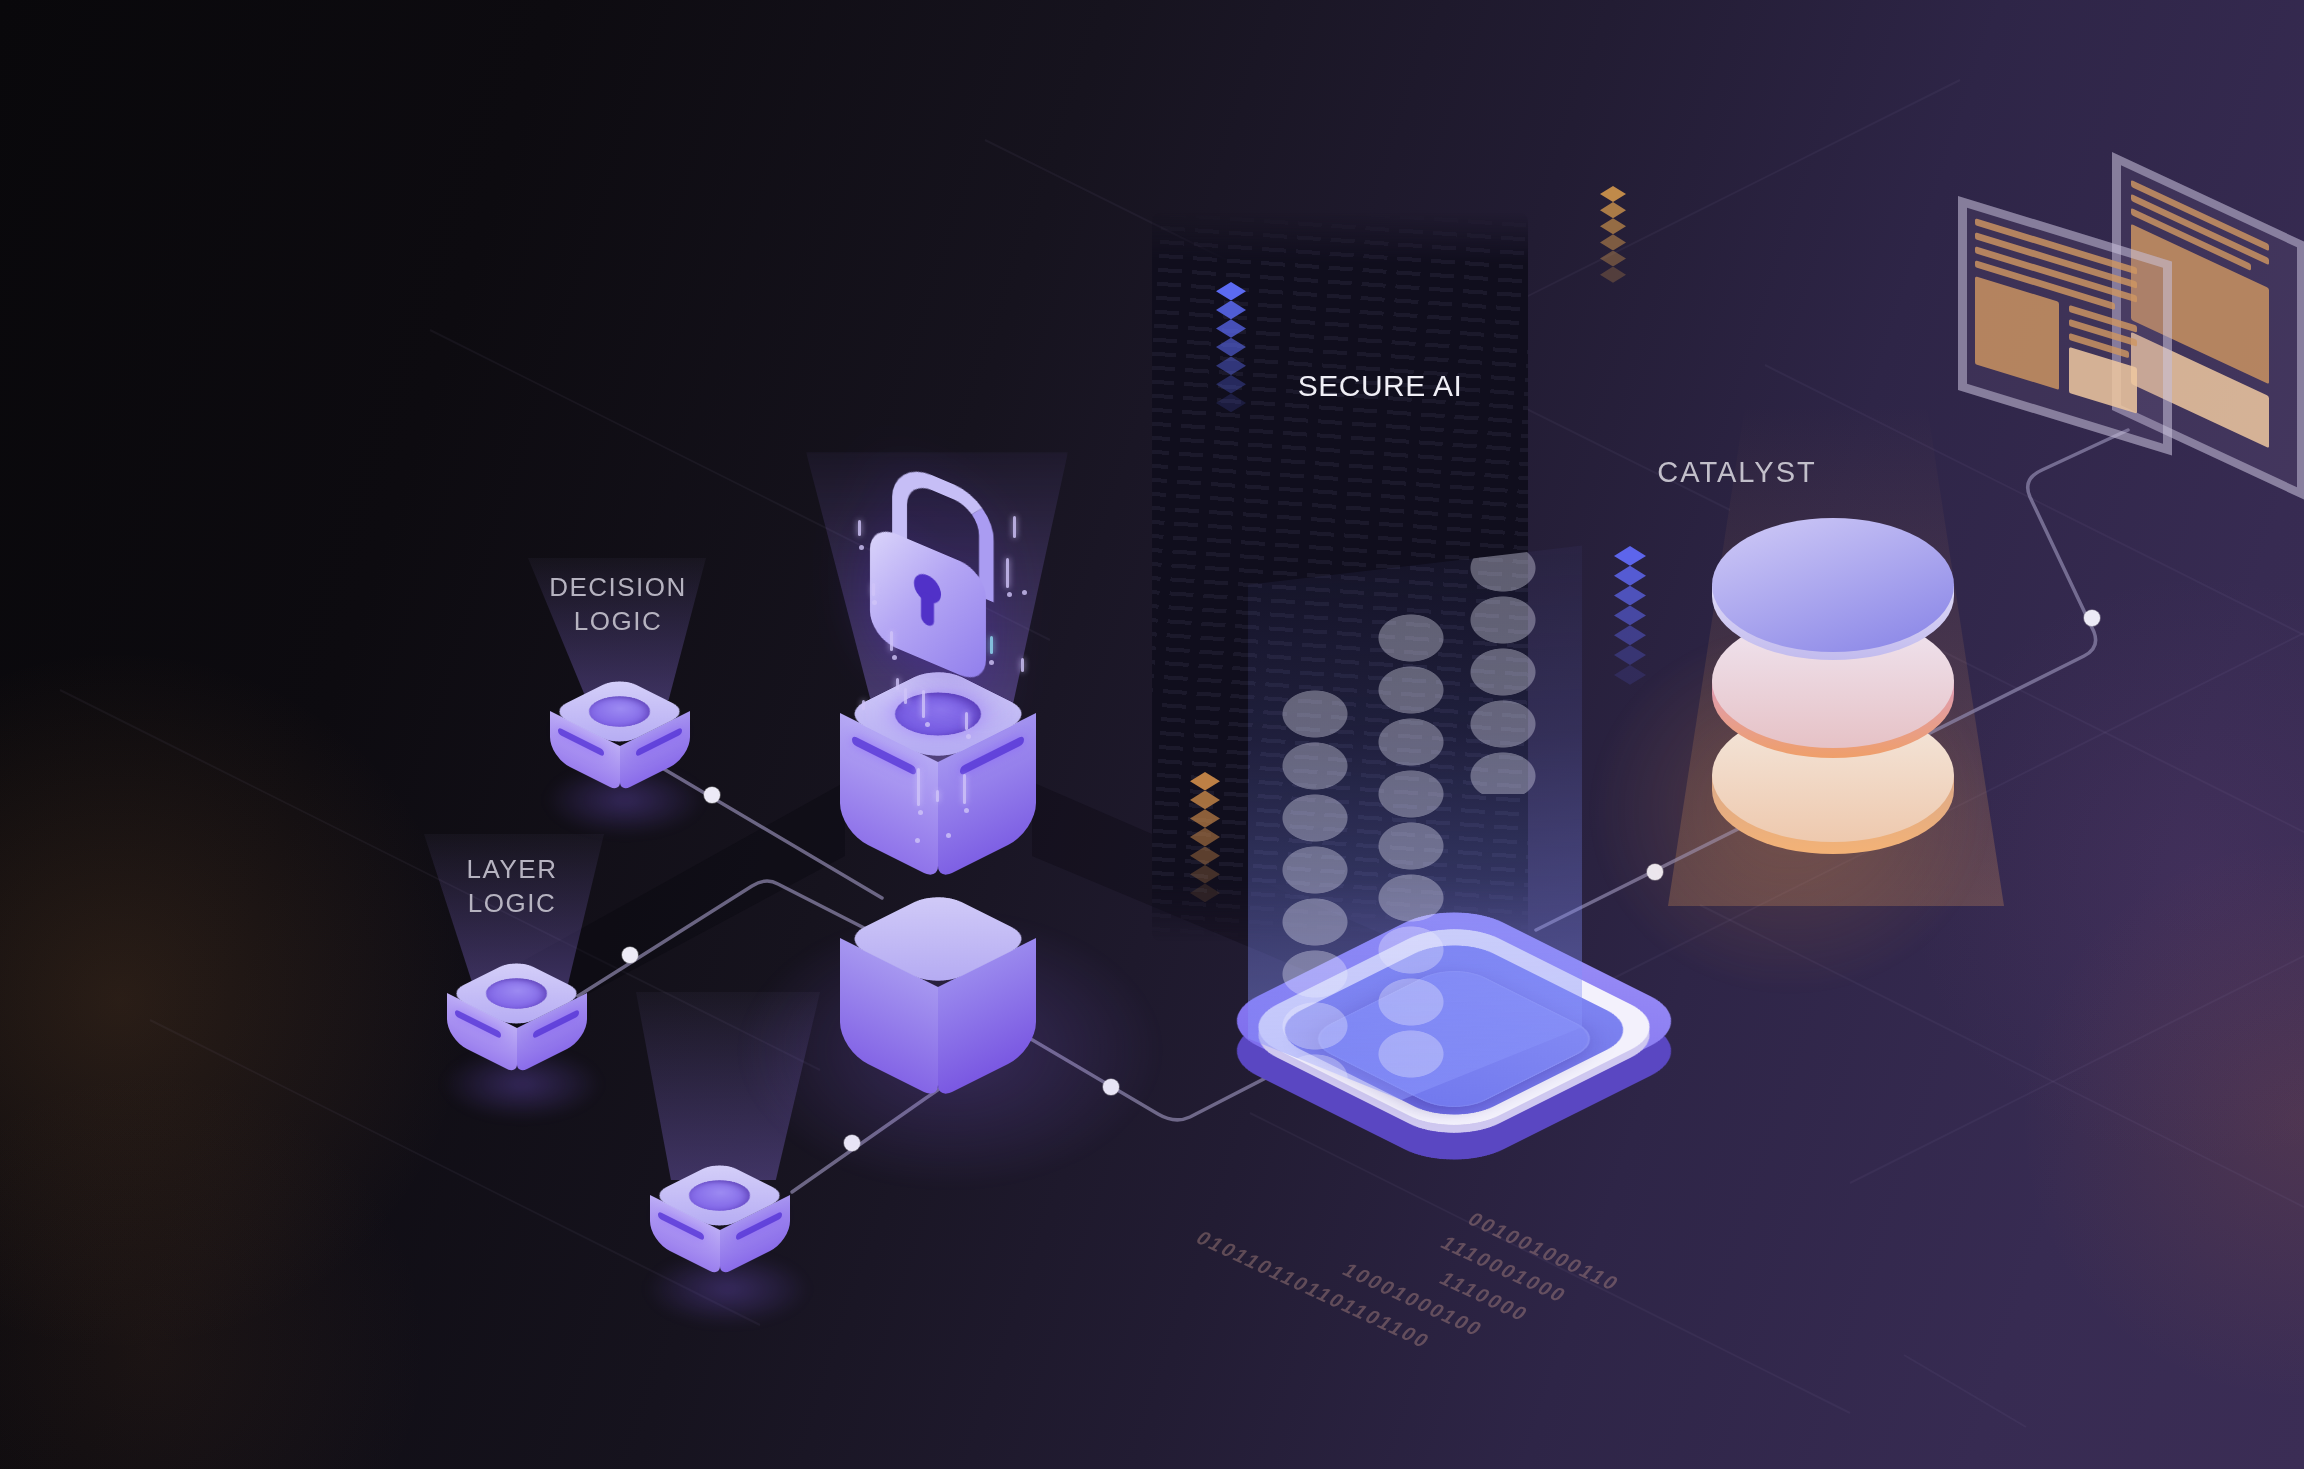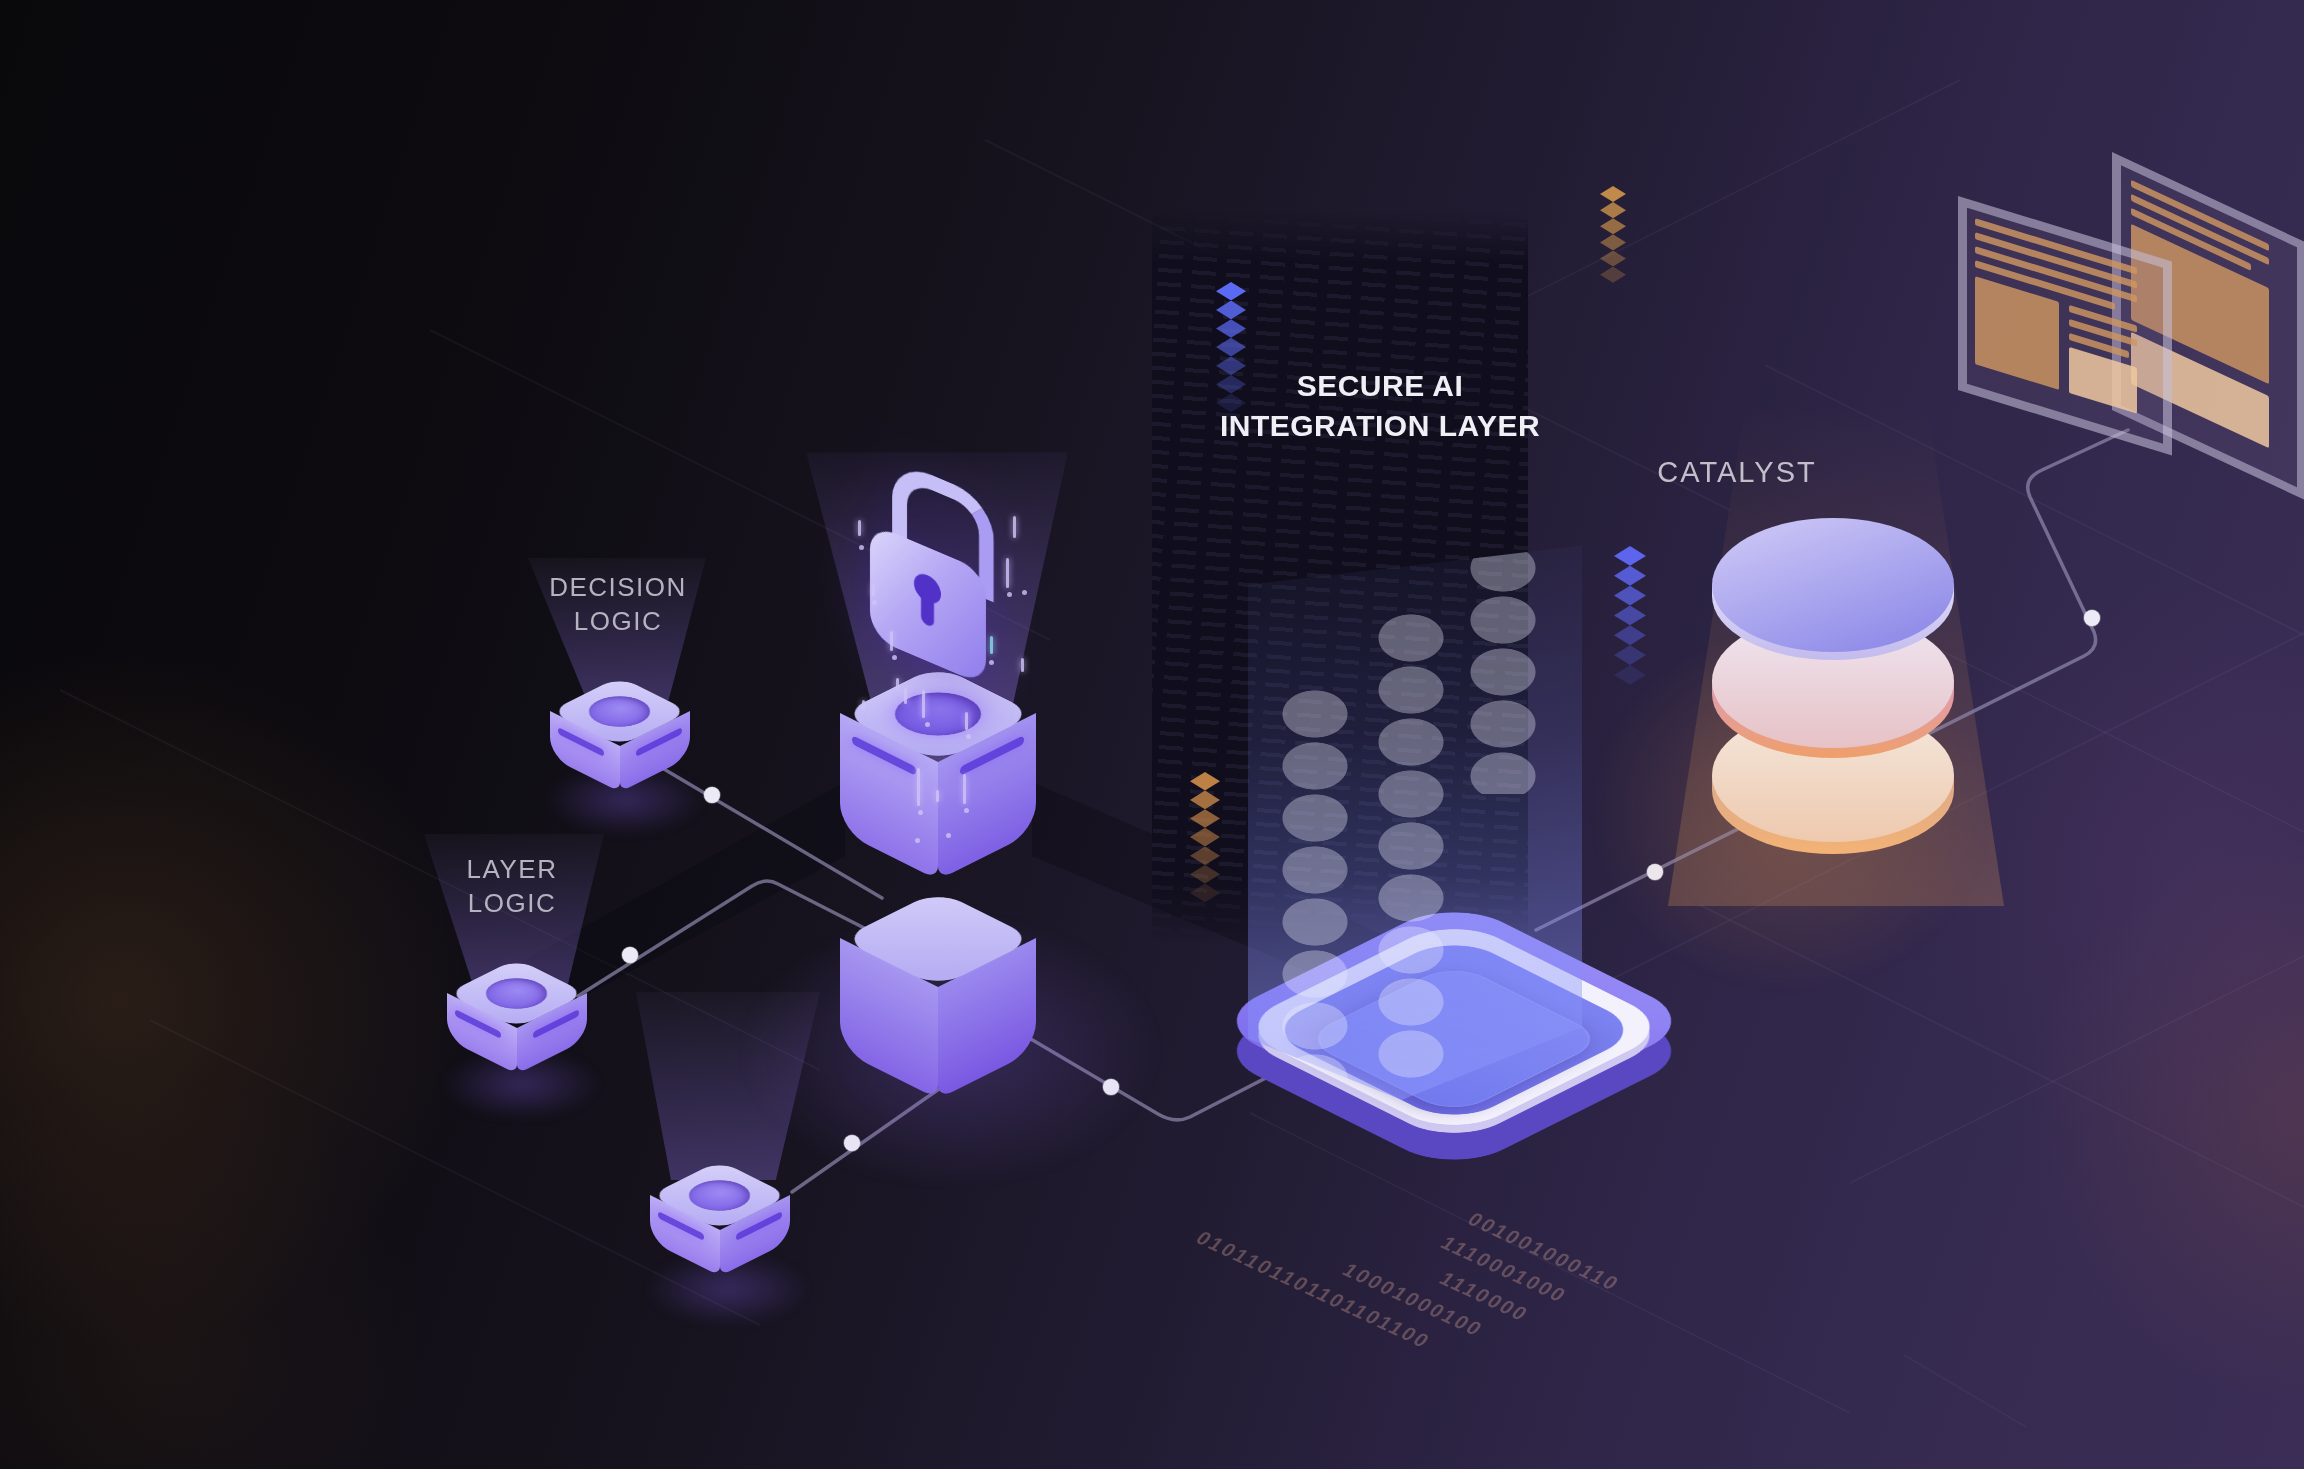--- a/index.html
+++ b/index.html
@@ -71,21 +71,21 @@
 
   
   .browser{position:absolute;transform-origin:top left;border:9px solid rgba(208,202,226,.5);background:rgba(128,110,156,.16);}
   .bw-bar,.bw-block{position:absolute;background:rgba(206,150,98,.82);}
   .bw-bar{height:7px;border-radius:2px;}
   .bw-block{border-radius:2px;}
 
   
   #mcp-title-block{left:1170px;top:346px;width:420px;text-align:center;color:#fff;}
   #mcp-title{font-size:60px;font-weight:bold;letter-spacing:1px;}
-  .mcp-sub{font-size:30px;font-weight:700;color:#f0eff6;line-height:40px;letter-spacing:.5px;}
+  .mcp-sub{font-size:30px;font-weight:400;color:#f0eff6;line-height:40px;letter-spacing:.5px;}
   #mcp-sub-wrap{margin-top:20px;}
   .node-label{position:absolute;width:300px;text-align:center;color:#b6b3c0;font-size:26px;line-height:34px;letter-spacing:1.5px;}
   #catalyst-label{position:absolute;width:300px;text-align:center;color:#c2bfca;font-size:29px;letter-spacing:2px;}
   #binary-block{left:1266px;top:1104px;width:400px;transform:rotate(25deg) skewX(-15deg);transform-origin:left top;
     text-align:right;font-weight:bold;font-size:20px;line-height:33px;letter-spacing:2.5px;color:rgba(198,152,142,.38);}
   #binary-block div:nth-child(2){margin-right:34px;}
   #binary-block div:nth-child(3){margin-right:52px;}
   #binary-block div:nth-child(4){margin-right:78px;}
   #binary-block div:nth-child(5){margin-right:112px;}
 
@@ -258,21 +258,20 @@
     <div class="bw-block" style="left:8px;top:66px;width:84px;height:88px;"></div>
     <div class="bw-bar" style="left:102px;top:66px;width:68px;"></div>
     <div class="bw-bar" style="left:102px;top:80px;width:68px;"></div>
     <div class="bw-bar" style="left:102px;top:94px;width:60px;"></div>
     <div class="bw-block" style="left:102px;top:108px;width:68px;height:46px;background:rgba(238,200,160,.85);"></div>
   </div>
 
   <div class="abs" id="mcp-title-block">
     <div id="mcp-sub-wrap">
       <div class="mcp-sub">SECURE AI</div>
-      <div class="mcp-sub">INTEGRATION LAYER</div>
     </div>
   </div>
 
   <div class="node-label" style="left:468px;top:570px;">
     <div>DECISION</div>
     <div>LOGIC</div>
   </div>
   <div class="node-label" style="left:362px;top:852px;">
     <div>LAYER</div>
     <div>LOGIC</div>

